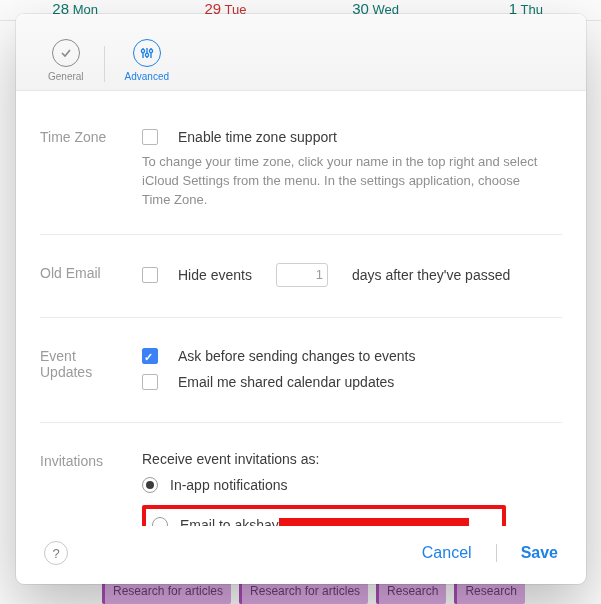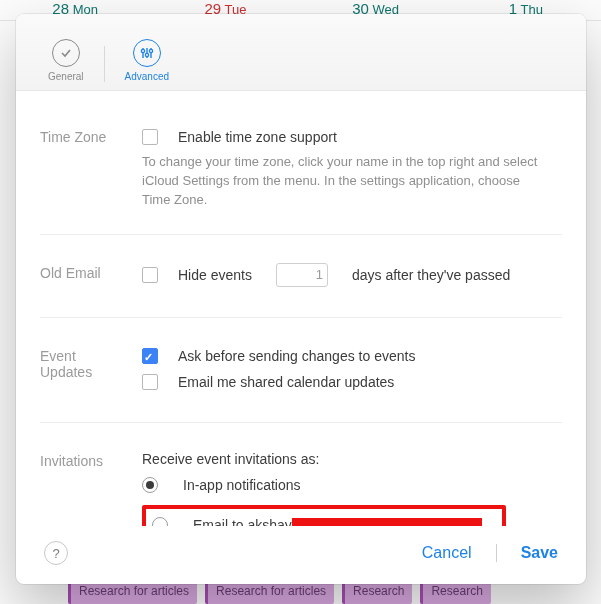--- a/index.html
+++ b/index.html
@@ -1,40 +1,40 @@
 <!DOCTYPE html>
 <html><head>
 <meta charset="utf-8">
 <style>
   html,body{margin:0;padding:0;font-family:-apple-system,Helvetica,Arial,sans-serif;background:#fdfdfd;width:601px;height:604px;overflow:hidden;}
   .bg-calendar{position:absolute;inset:0;background:#fcfcfc;}
   .bg-row{position:absolute;top:0;left:0;right:0;height:20px;display:flex;border-bottom:1px solid #e5e5e5;}
   .bg-day{flex:1;text-align:center;font-size:13px;color:#0f766e;padding-top:0;}
   .bg-day .n{font-size:15px;}
   .bg-day.today{color:#c83232;}
-  .bg-events{position:absolute;bottom:0;left:0;right:0;height:22px;display:flex;gap:8px;padding-left:68px;}
+  .bg-events{position:absolute;bottom:0;left:0;right:0;height:22px;display:flex;gap:8px;padding-left:102px;}
   .ev{background:#d9a8e0;border-left:3px solid #a64db3;font-size:12px;color:#6b3b75;padding:2px 8px;white-space:nowrap;border-radius:2px;height:18px;line-height:14px;}
   .modal{position:absolute;left:16px;top:14px;width:570px;height:570px;background:#fff;border-radius:8px;box-shadow:0 25px 60px rgba(0,0,0,0.25),0 0 0 1px rgba(0,0,0,0.07);display:flex;flex-direction:column;}
   .tabbar{display:flex;align-items:flex-end;gap:0;padding:10px 18px 0 18px;border-bottom:1px solid #e6e6e6;background:linear-gradient(#fafafa,#f3f3f3);border-radius:8px 8px 0 0;height:66px;}
   .tab{display:flex;flex-direction:column;align-items:center;justify-content:center;padding:4px 14px 8px;font-size:10px;color:#8a8a8a;gap:4px;}
   .tab.active{color:#1e82e6;}
   .tab .ic{width:26px;height:26px;border-radius:50%;border:1.5px solid currentColor;display:flex;align-items:center;justify-content:center;}
   .sep{width:1px;height:36px;background:#d8d8d8;margin:0 6px 8px;}
   .content{flex:1;overflow:auto;padding:28px 24px 10px 24px;}
   .section{display:flex;gap:16px;padding:8px 0 24px;border-bottom:1px solid #ececec;margin-bottom:20px;}
   .section:last-of-type{border-bottom:none;margin-bottom:0;}
   .label-col{width:86px;font-size:14px;color:#9b9b9b;padding-top:2px;}
   .ctrl-col{flex:1;font-size:14px;color:#3c3c3c;}
   .chk{display:flex;align-items:center;gap:20px;margin-bottom:6px;line-height:20px;}
   .cbox{width:14px;height:14px;border:1px solid #b8b8b8;border-radius:2px;background:#fff;position:relative;flex-shrink:0;}
   .cbox.checked{background:#3b82f6;border-color:#3b82f6;}
   .cbox.checked::after{content:"✓";color:#fff;font-size:11px;position:absolute;top:-2px;left:1px;font-weight:bold;}
   .hint{font-size:13px;color:#8f8f8f;line-height:1.45;margin-top:2px;max-width:400px;}
   .num-input{width:42px;height:22px;border:1px solid #cfcfcf;border-radius:3px;text-align:right;padding:0 4px;font-size:13px;color:#9b9b9b;margin:0 4px;}
-  .rad{display:flex;align-items:center;gap:25px;margin-bottom:6px;line-height:20px;}
+  .rad{display:flex;align-items:center;gap:12px;margin-bottom:6px;line-height:20px;}
   .rdot{width:14px;height:14px;border:1px solid #9b9b9b;border-radius:50%;background:#fff;position:relative;flex-shrink:0;}
   .rdot.sel::after{content:"";position:absolute;inset:3px;border-radius:50%;background:#3c3c3c;}
   .highlight{border:4px solid #e11;border-radius:2px;padding:6px 10px 8px 6px;margin-top:4px;display:inline-block;min-width:340px;}
   .redact{display:inline-block;background:#e11;width:190px;height:15px;vertical-align:middle;}
   .footer{display:flex;align-items:center;justify-content:flex-end;gap:18px;padding:14px 22px 18px;}
   .help{width:22px;height:22px;border:1px solid #c8c8c8;border-radius:50%;display:flex;align-items:center;justify-content:center;font-size:13px;color:#7a7a7a;margin-right:auto;margin-left:6px;}
   .btn-cancel{font-size:16px;color:#1e82e6;background:none;border:none;padding:4px 6px;}
   .vsep{width:1px;height:18px;background:#d0d0d0;}
   .btn-save{font-size:16px;color:#1e82e6;font-weight:600;background:none;border:none;padding:4px 6px;}
   svg{display:block;}

